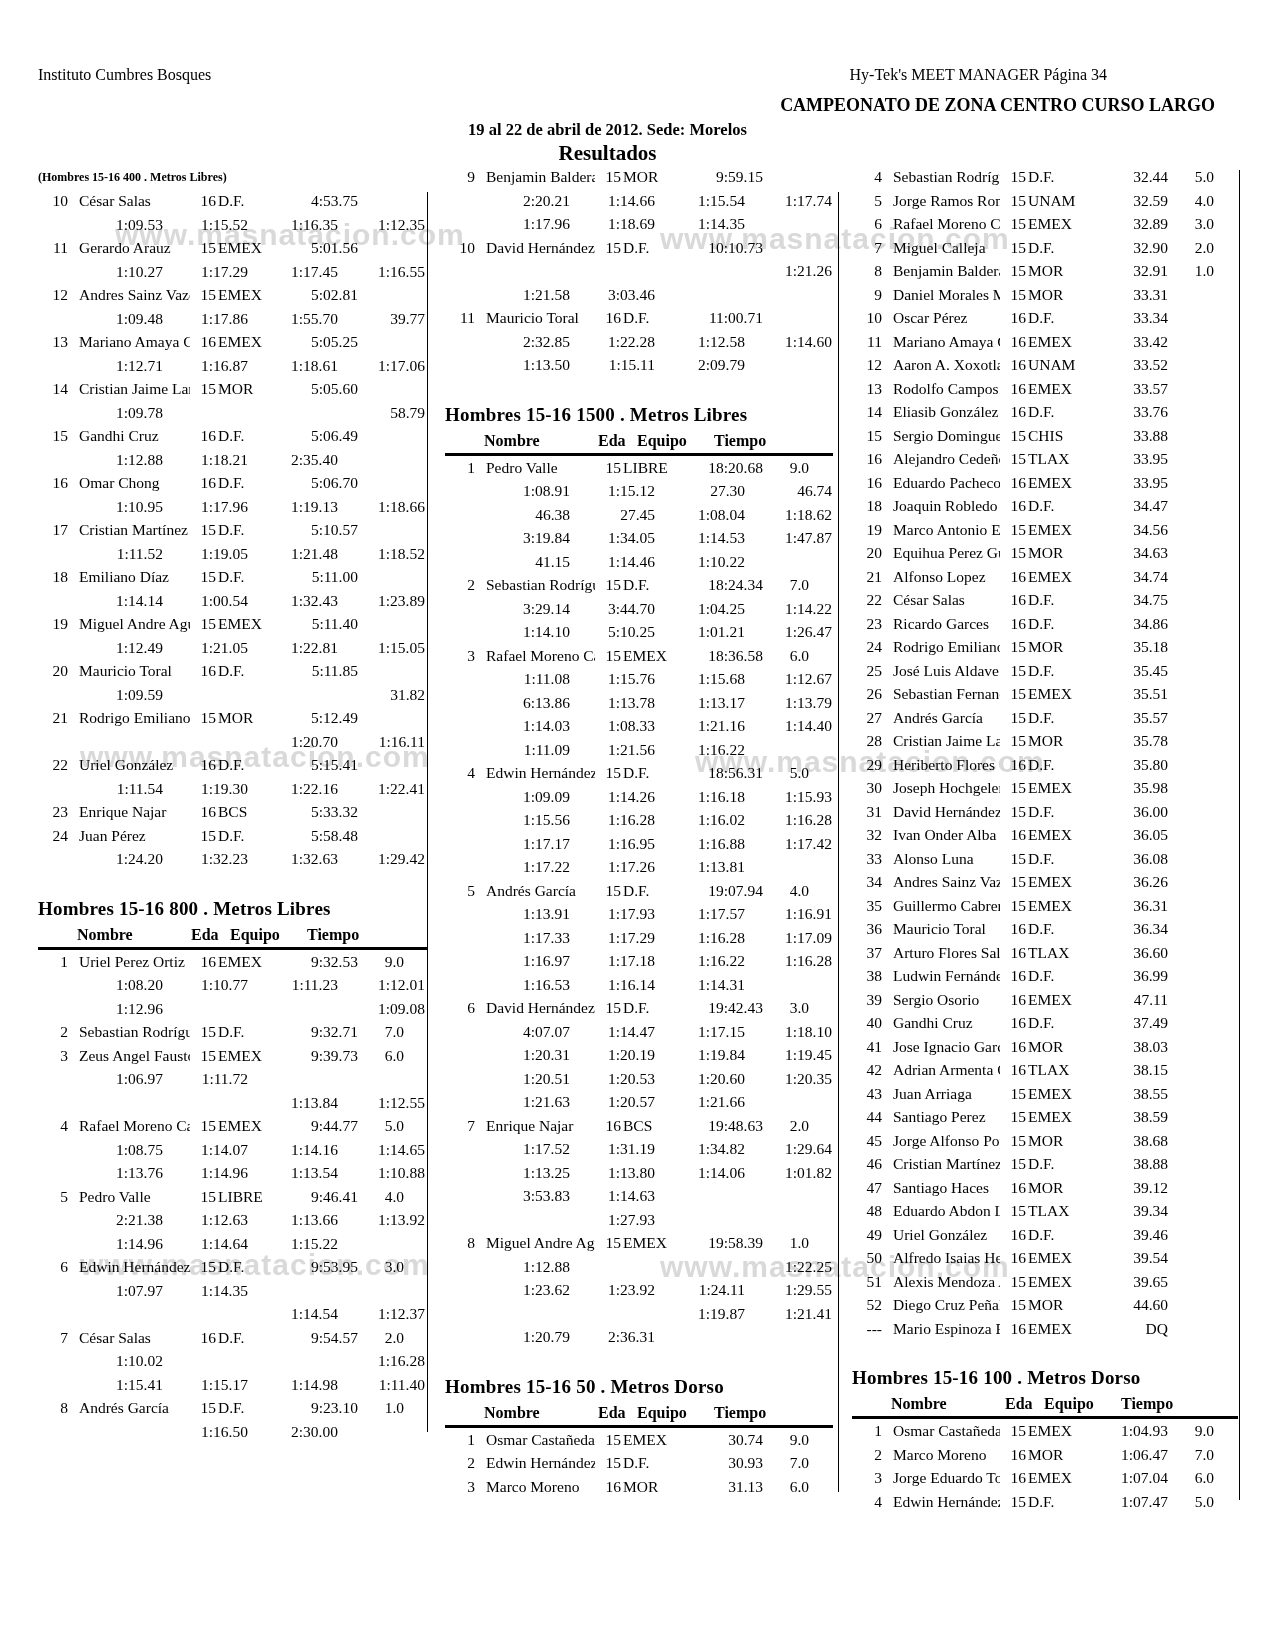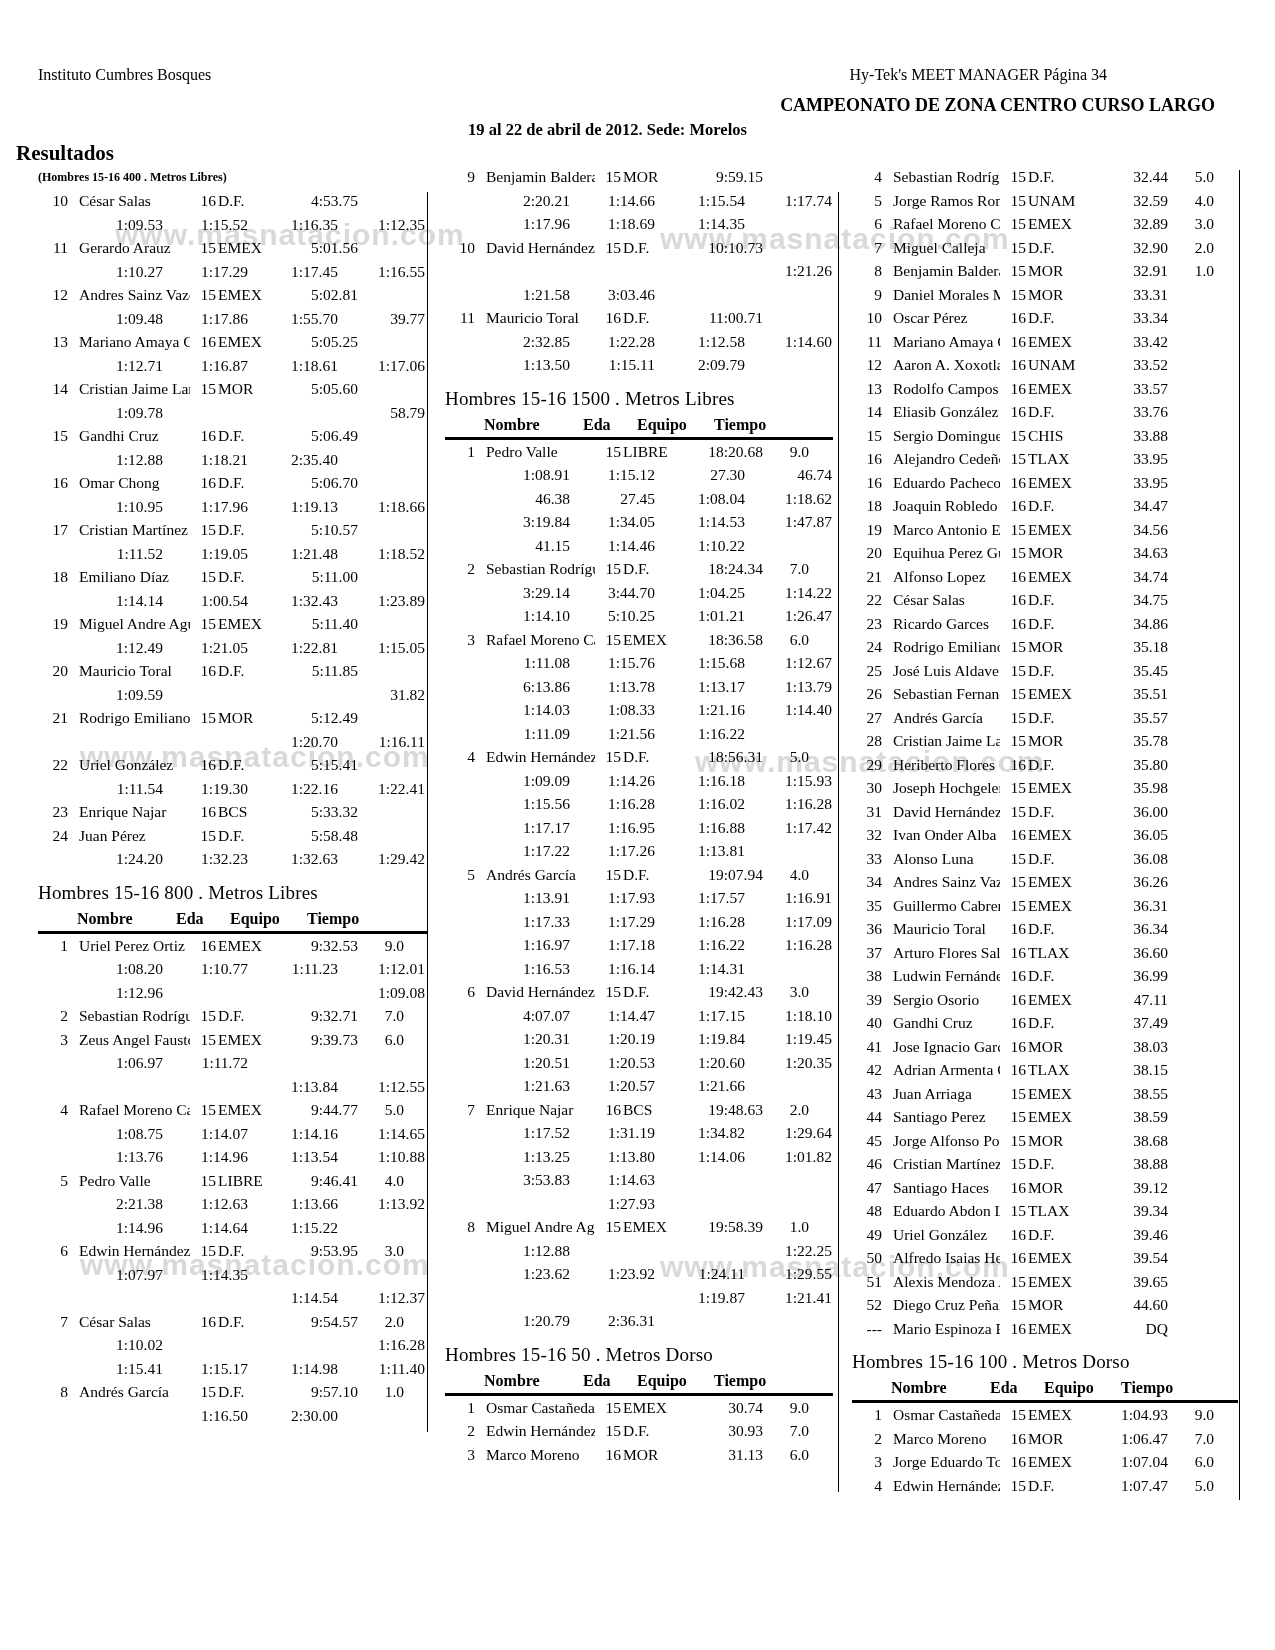--- a/index.html
+++ b/index.html
@@ -5,45 +5,45 @@
   html,body{margin:0;padding:0;}
   body{
     width:1275px;height:1650px;position:relative;background:#ffffff;color:#000;
     font-family:"Liberation Serif",serif;overflow:hidden;
   }
   
   .hdr-left{position:absolute;left:38px;top:66px;font-size:16px;}
   .hdr-right{position:absolute;right:168px;top:66px;font-size:16px;}
   .hdr-title{position:absolute;left:0;top:95px;width:1215px;text-align:right;font-size:18px;font-weight:bold;}
   .hdr-sub{position:absolute;left:0;top:120px;width:1215px;text-align:center;font-size:16.5px;font-weight:bold;}
-  .hdr-res{position:absolute;left:16px;top:141px;width:1215px;font-size:21px;font-weight:bold;}
+  .hdr-res{position:absolute;left:0;top:141px;width:1215px;text-align:center;font-size:21px;font-weight:bold;}
   
   .wm{position:absolute;font-family:"Liberation Sans",sans-serif;font-weight:bold;
       font-size:30px;letter-spacing:1px;color:#d9d9d9;white-space:nowrap;}
   
   .vline{position:absolute;width:1px;background:#000;}
   
   .col{position:absolute;top:165px;}
   #col0{left:38px;width:390px;}
   #col1{left:445px;width:388px;}
   #col2{left:852px;width:386px;}
   .row{display:flex;height:23.5px;line-height:23.5px;font-size:15.5px;white-space:nowrap;}
   .r-place{width:30px;text-align:right;flex:none;}
   .r-name{flex:1 1 auto;margin-left:11px;overflow:hidden;}
   .r-age{width:26px;text-align:right;flex:none;}
   .r-team{width:64px;margin-left:2px;flex:none;}
   .r-time{width:76px;text-align:right;flex:none;}
   .r-pts{width:46px;text-align:right;margin-right:24px;flex:none;}
   .sc{flex:none;text-align:right;}
   .s1{width:125px;}.s2{width:85px;}.s3{width:90px;}.s4{width:87px;}
   .cont{font-weight:bold;font-size:12px;height:24px;line-height:24px;}
-  .sec{font-weight:normal;font-size:19px;height:28px;line-height:28px;margin-top:8px;letter-spacing:.2px;}
+  .sec{font-weight:bold;font-size:19px;height:28px;line-height:28px;margin-top:24px;letter-spacing:.2px;}
   .hrow{position:relative;height:24px;border-bottom:3px solid #000;font-weight:bold;font-size:16px;}
   .h{position:absolute;top:0;line-height:24px;}
-  .h0{left:39px;}.h1{left:138px;}.h2{left:192px;}.h3{left:269px;text-align:center;}
+  .h0{left:39px;}.h1{left:153px;}.h2{left:192px;}.h3{left:269px;text-align:center;}
 </style>
 </head>
 <body>
 
 <div id="watermarks">
     <div class="wm" style="left: 115px; top: 218px; color: rgb(217, 217, 217);">www.masnatacion.com</div>
     <div class="wm" style="left: 660px; top: 222px; color: rgb(217, 217, 217);">www.masnatacion.com</div>
     <div class="wm" style="left: 80px; top: 740px; color: rgb(217, 217, 217);">www.masnatacion.com</div>
     <div class="wm" style="left: 695px; top: 745px; color: rgb(217, 217, 217);">www.masnatacion.com</div>
     <div class="wm" style="left: 80px; top: 1248px; color: rgb(217, 217, 217);">www.masnatacion.com</div>
@@ -402,21 +402,21 @@
         <span class="sc s1">1:15.41</span>
         <span class="sc s2">1:15.17</span>
         <span class="sc s3">1:14.98</span>
         <span class="sc s4">1:11.40</span>
       </div>
       <div class="row">
         <span class="r-place">8</span>
         <span class="r-name">Andrés García</span>
         <span class="r-age">15</span>
         <span class="r-team">D.F.</span>
-        <span class="r-time">9:57.10</span>
+        <span class="r-time">9:23.10</span>
         <span class="r-pts">1.0</span>
       </div>
       <div class="row srow">
         <span class="sc s1"></span>
         <span class="sc s2">1:16.50</span>
         <span class="sc s3">2:30.00</span>
         <span class="sc s4"></span>
       </div>
     </div>
     <div class="col" id="col1">

